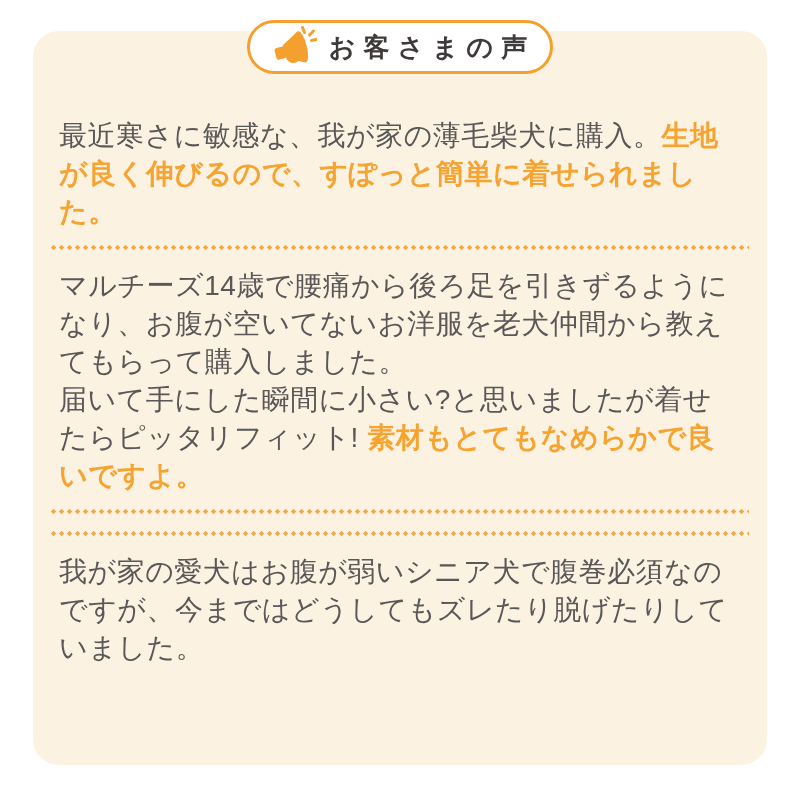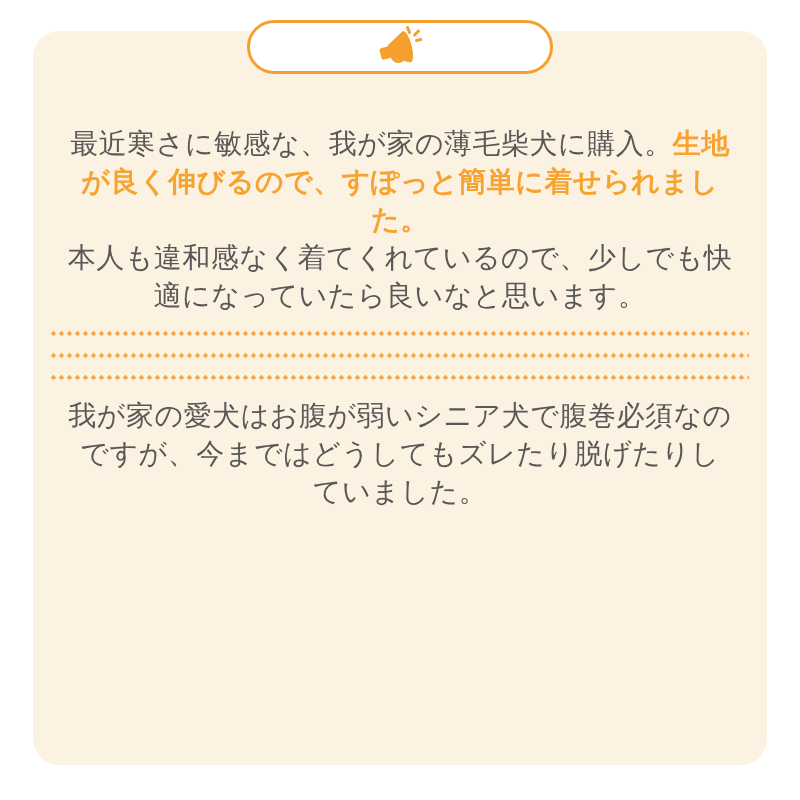--- a/index.html
+++ b/index.html
@@ -17,22 +17,22 @@
     width:306px;height:54px;background:#ffffff;
     border:3px solid #f5a02e;border-radius:28px;
     display:flex;align-items:center;justify-content:center;gap:12px;
     box-sizing:border-box;z-index:2;
   }
   .pill-title{
     font-size:26px;font-weight:600;color:#3e3a39;
     letter-spacing:8px;margin-right:-8px;white-space:nowrap;
   }
   .review{
-    margin:16px;font-size:28px;line-height:38px;color:#595757;
-    font-weight:500;letter-spacing:0.5px;text-align:center;
+    margin:8px;font-size:28px;line-height:38px;color:#595757;
+    font-weight:500;letter-spacing:0.5px;text-align:left;
   }
   .review .hl{color:#f6a330;font-weight:700;}
   .dots{
     height:5px;margin:14px 0 17px 0;
     background-image:radial-gradient(circle at 2.5px 2.5px,#f3a94e 2px,rgba(0,0,0,0) 2.3px);
     background-size:8px 5px;background-repeat:repeat-x;
   }
 </style>
 </head>
 <body>
@@ -46,23 +46,25 @@
         <path d="M11 17 L29 7 L29 39 L11 30 Z" fill="#f5a02e"></path>
         <ellipse cx="29.5" cy="23" rx="4.8" ry="16" fill="#f5a02e"></ellipse>
         <path d="M13 30 a6 6 0 0 0 9 4.5" fill="none" stroke="#f5a02e" stroke-width="3.2" stroke-linecap="round"></path>
       </g>
       <g stroke="#f5a02e" stroke-width="3" stroke-linecap="round" fill="none">
         <line x1="31.5" y1="6.5" x2="29.5" y2="1.5"></line>
         <line x1="36.5" y1="9" x2="40.5" y2="5"></line>
         <line x1="38.5" y1="14.5" x2="43" y2="13.5"></line>
       </g>
     </svg>
+    <span class="pill-title">お客さまの声</span>
   </div>
 
   <div class="panel">
-    <p class="review"><span>最近寒さに敏感な、我が家の薄毛柴犬に購入。</span><span class="hl">生地が良く伸びるので、すぽっと簡単に着せられました。</span><br><span>本人も違和感なく着てくれているので、少しでも快適になっていたら良いなと思います。</span></p>
+    <p class="review"><span>最近寒さに敏感な、我が家の薄毛柴犬に購入。</span><span class="hl">生地が良く伸びるので、すぽっと簡単に着せられました。</span><br></p>
     <div class="dots"></div>
+    <p class="review"><span>マルチーズ14歳で腰痛から後ろ足を引きずるようになり、お腹が空いてないお洋服を老犬仲間から教えてもらって購入しました。</span><br><span>届いて手にした瞬間に小さい?と思いましたが着せたらピッタリフィット! </span><span class="hl">素材もとてもなめらかで良いですよ。</span></p>
     <div class="dots"></div>
     <div class="dots"></div>
     <p class="review"><span>我が家の愛犬はお腹が弱いシニア犬で腹巻必須なのですが、今まではどうしてもズレたり脱げたりしていました。</span><br></p>
   </div>
 
 </div>
 
 </body></html>

